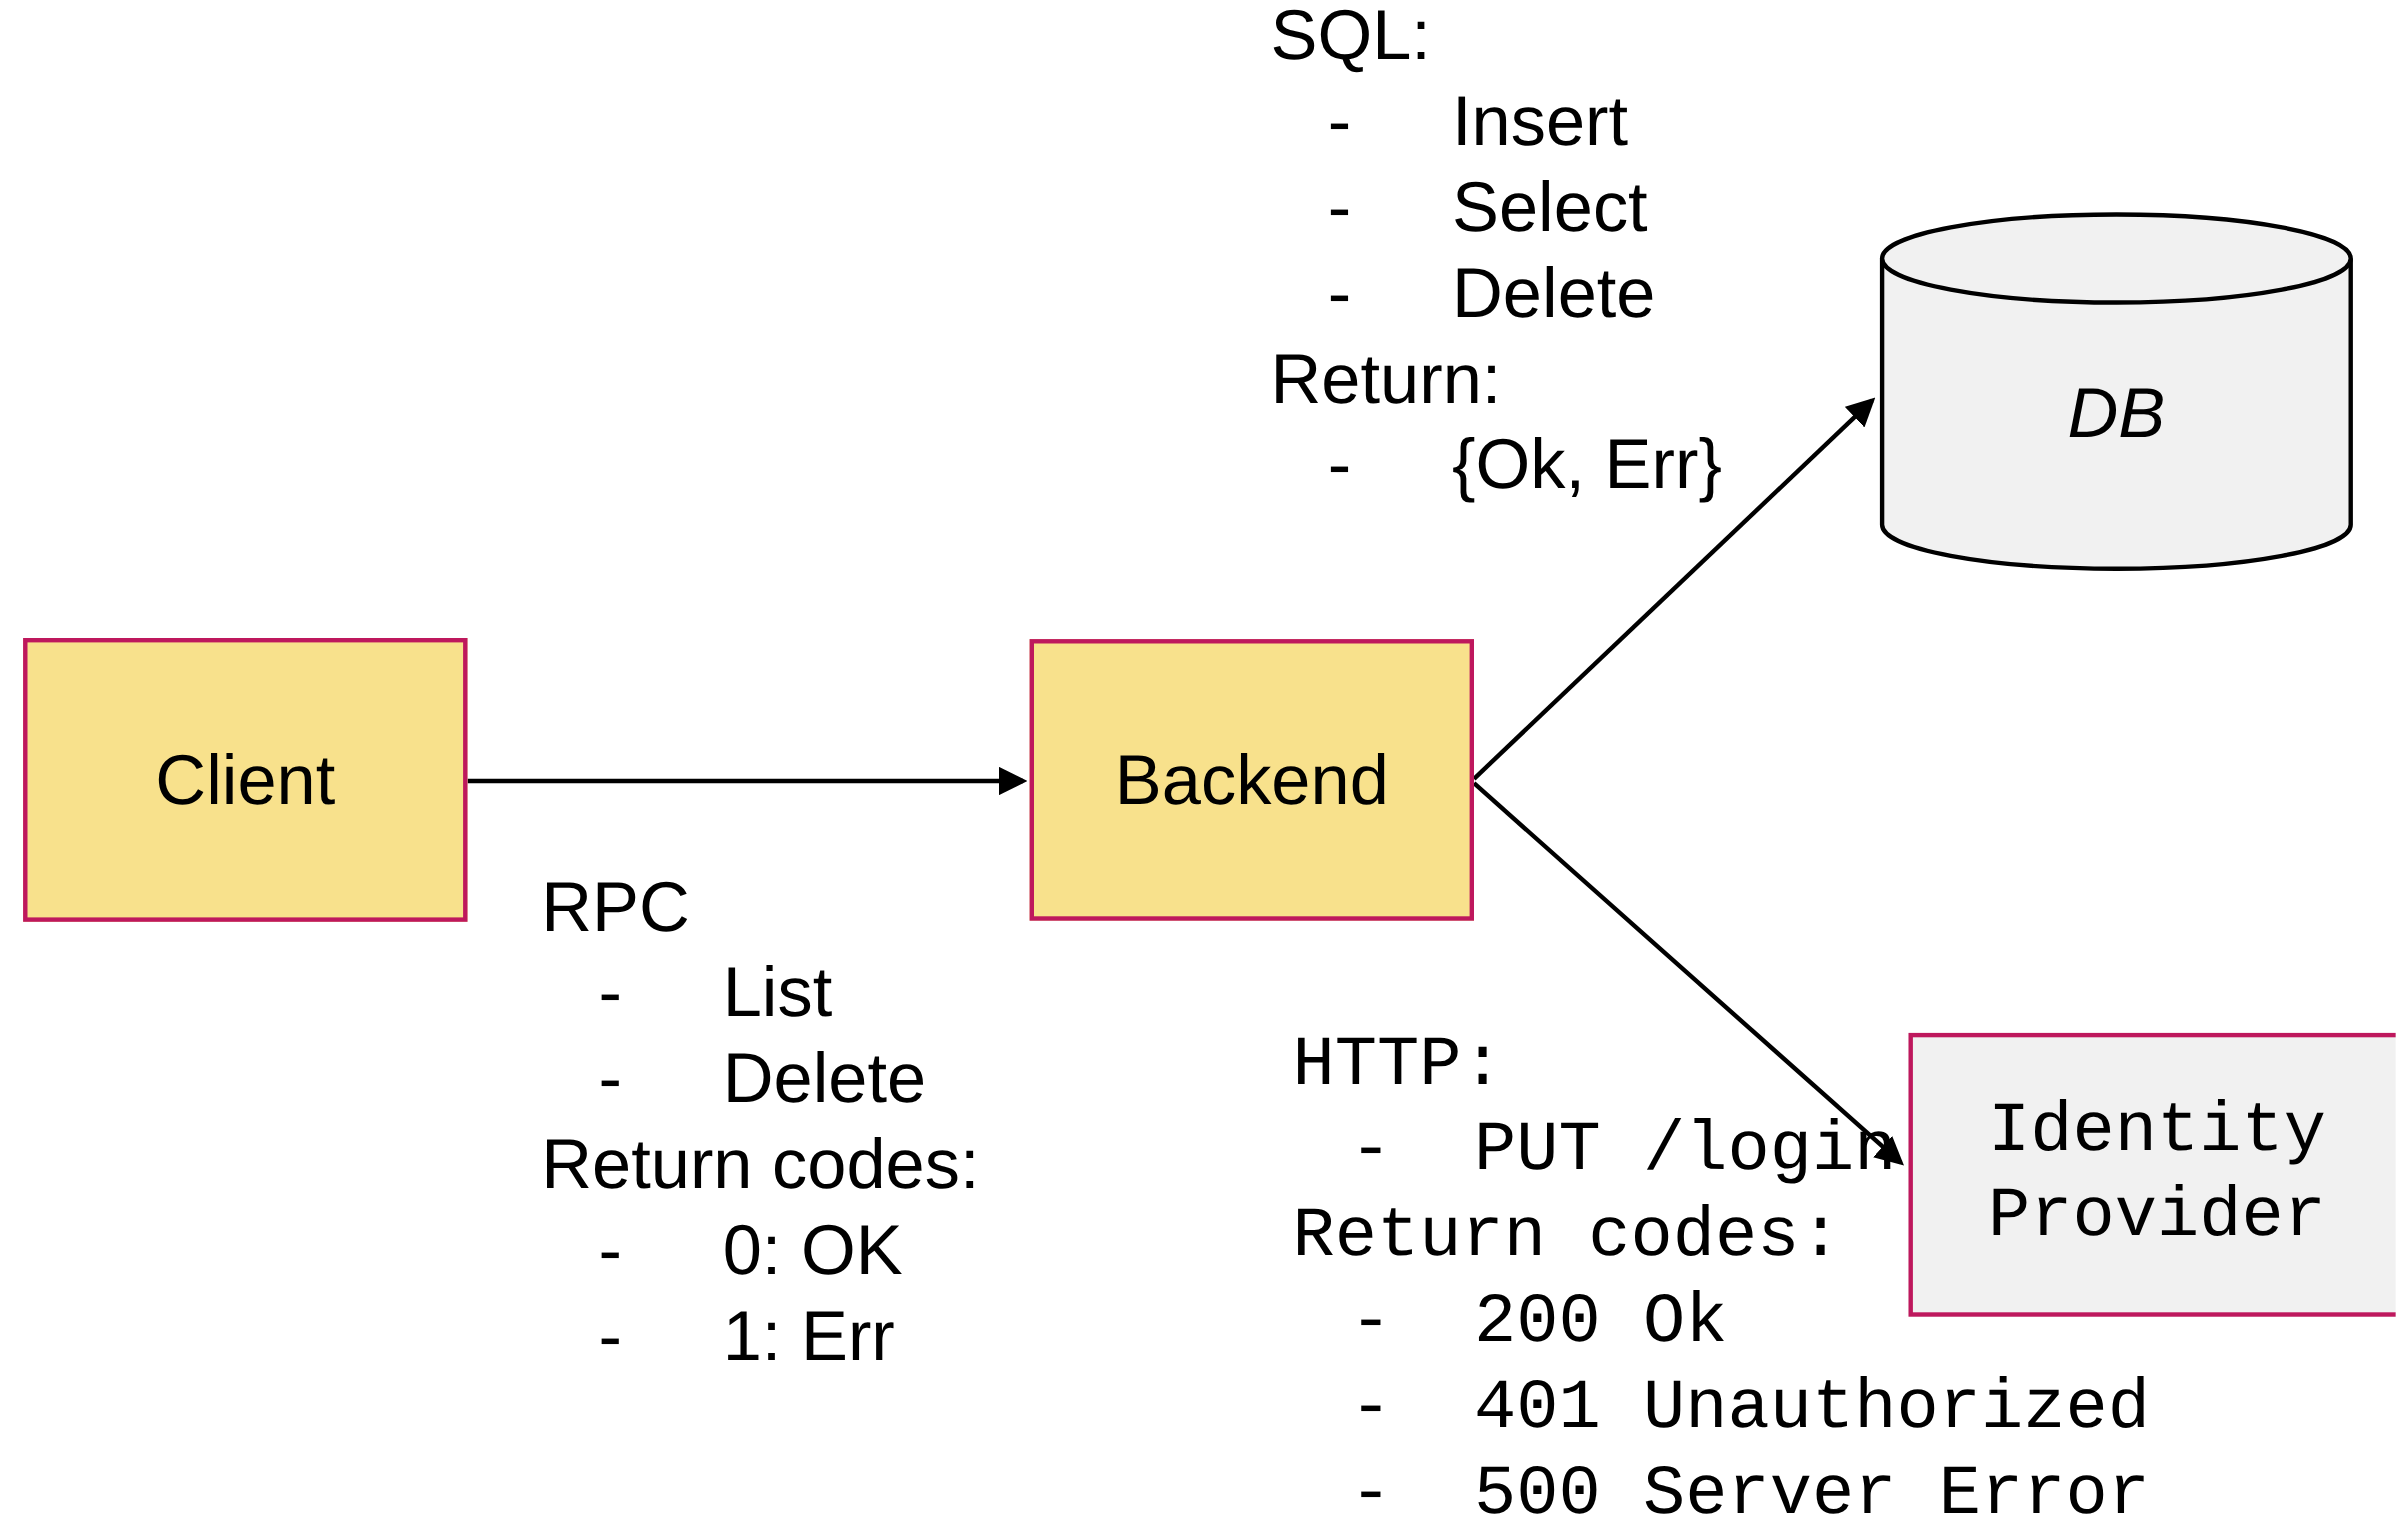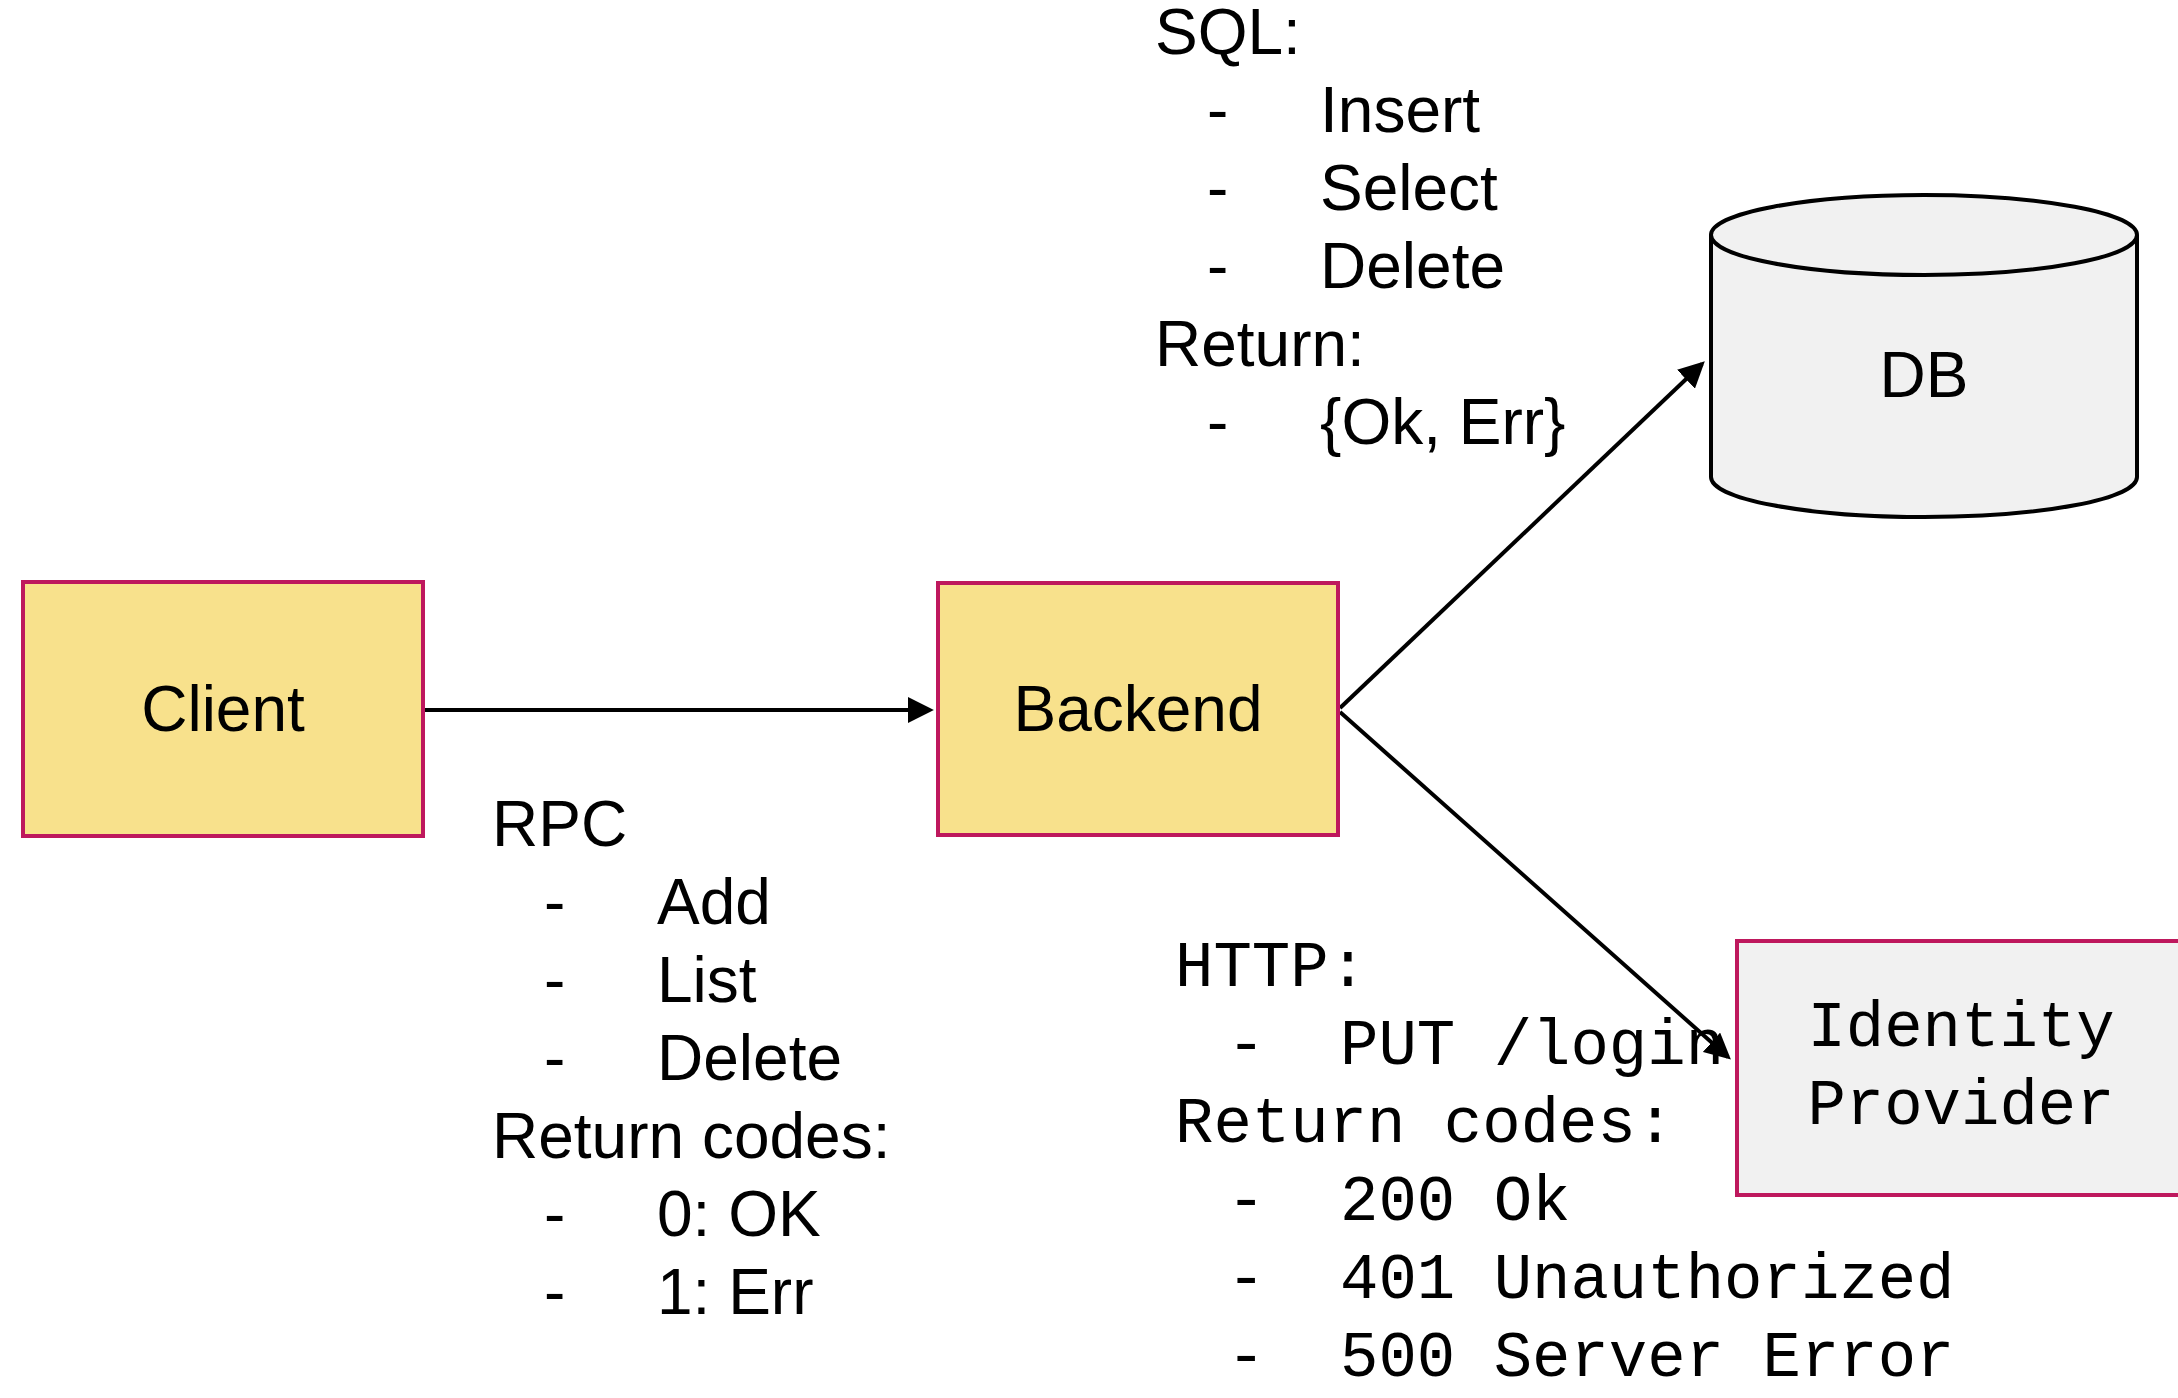--- a/index.html
+++ b/index.html
@@ -20,21 +20,21 @@
     align-items:center;justify-content:center;
     text-align:center;
     font-size:64px;line-height:78px;
   }
   .node.yellow{background:#F8E18C;}
   .node.gray{background:#F1F1F1;}
   .dblabel{
     position:absolute;
     left:1724px;top:330px;width:400px;height:90px;
     display:flex;align-items:center;justify-content:center;
-    font-size:64px;line-height:78px;
+    font-size:64px;line-height:78px;font-style:italic;
   }
   .ann{
     position:absolute;
     font-size:64px;line-height:78px;
     white-space:nowrap;
   }
   .ann .line{height:78px;}
   .dash{display:inline-block;margin-left:52px;width:113px;}
 </style>
 </head>
@@ -89,23 +89,20 @@
     </div>
     <div class="line">Return:</div>
     <div class="line">
       <span class="dash">-</span><span>{Ok, Err}</span>
     </div>
   </div>
 
   <div class="ann" style="left:492px;top:741px;margin-top:44px;">
     <div class="line">RPC</div>
     <div class="line">
-      <span class="dash">-</span><span>Add</span>
-    </div>
-    <div class="line">
       <span class="dash">-</span><span>List</span>
     </div>
     <div class="line">
       <span class="dash">-</span><span>Delete</span>
     </div>
     <div class="line">Return codes:</div>
     <div class="line">
       <span class="dash">-</span><span>0: OK</span>
     </div>
     <div class="line">

